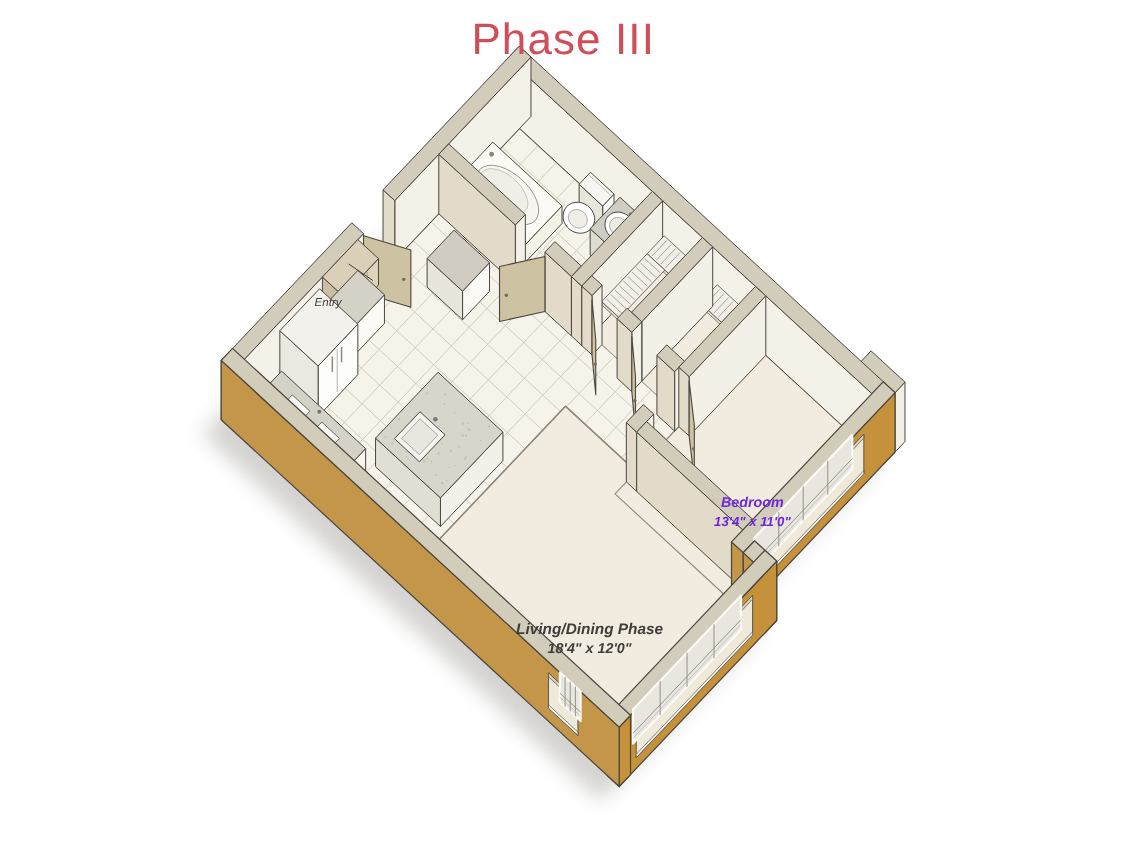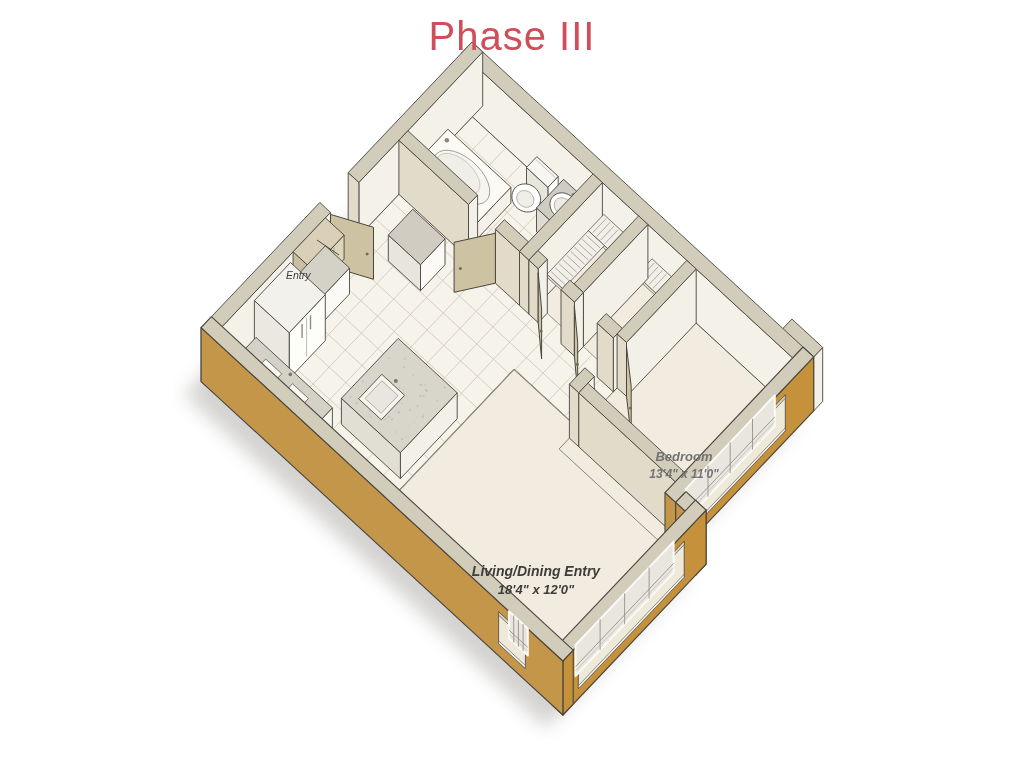--- a/index.html
+++ b/index.html
@@ -362,21 +362,21 @@
         <line x1="523.1" y1="651.1" x2="523.1" y2="624.1" stroke="#8d8779" stroke-width="0.8"></line>
         <line x1="509.0" y1="630.1" x2="527.8" y2="647.4" stroke="#8d8779" stroke-width="0.8"></line>
         <line x1="509.0" y1="633.9" x2="527.8" y2="651.1" stroke="#b5b0a4" stroke-width="0.6"></line>
       </g>
       <g>
         <line x1="317.0" y1="240.0" x2="339.0" y2="255.0" stroke="#3e3d3a" stroke-width="0.9"></line>
       </g>
     </svg>
   <div class="title" style="color: rgb(208, 78, 90);">Phase III</div>
   <div class="lbl lbl-entry" style="color: rgb(62, 61, 58);">Entry</div>
-  <div class="lbl lbl-bedroom" style="color: #737373;">
+  <div class="lbl lbl-bedroom" style="color: #6d28d9;">
     <div>Bedroom</div>
     <div class="dims">13'4" x 11'0"</div>
   </div>
   <div class="lbl lbl-living" style="color: rgb(62, 61, 58);">
-    <div>Living/Dining Entry</div>
+    <div>Living/Dining Phase</div>
     <div class="dims">18'4" x 12'0"</div>
   </div>
 </div>
 
 </body></html>

